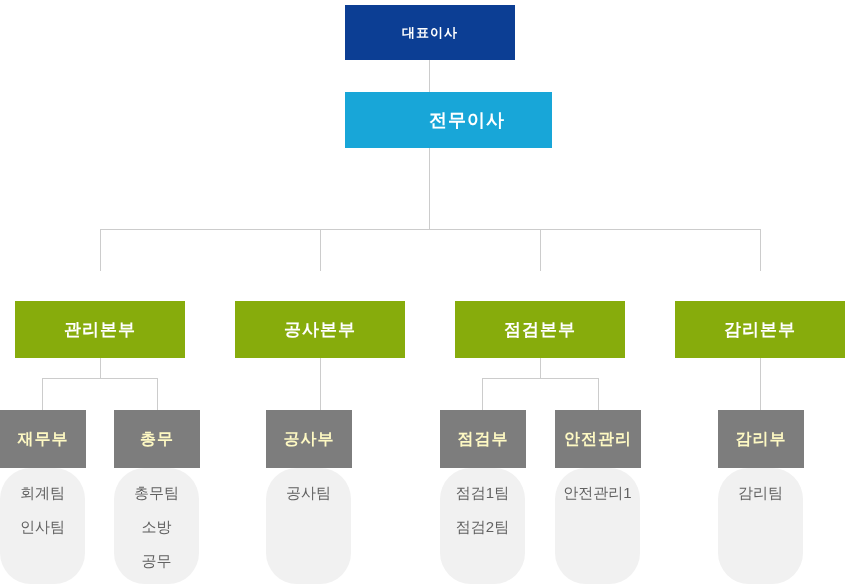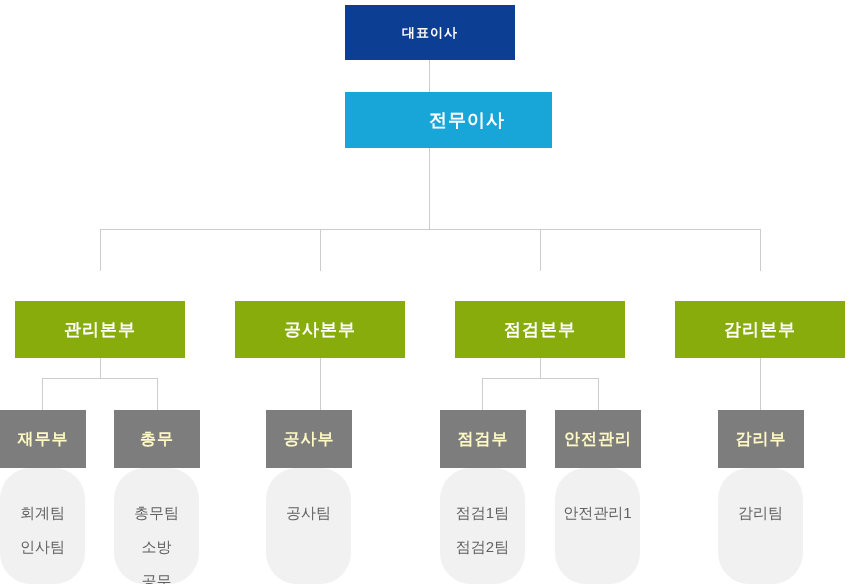--- a/index.html
+++ b/index.html
@@ -42,21 +42,21 @@
   .dept.p5 { left: 718px; }
   .dept-head {
     width: 86px; height: 58px;
     background: #7d7d7d; color: #fef9c3;
     font-weight: bold; font-size: 16px; letter-spacing: 1px;
     display: flex; align-items: center; justify-content: center;
   }
   .dept-body {
     width: 85px; height: 116px;
     background: #f1f1f1;
-    padding-top: 28px;
+    padding-top: 8px;
     box-sizing: border-box;
     text-align: center;
     border-radius: 31px;
   }
   .team {
     font-size: 15px;
     color: #616161;
     line-height: 34px;
     white-space: nowrap;
   }

